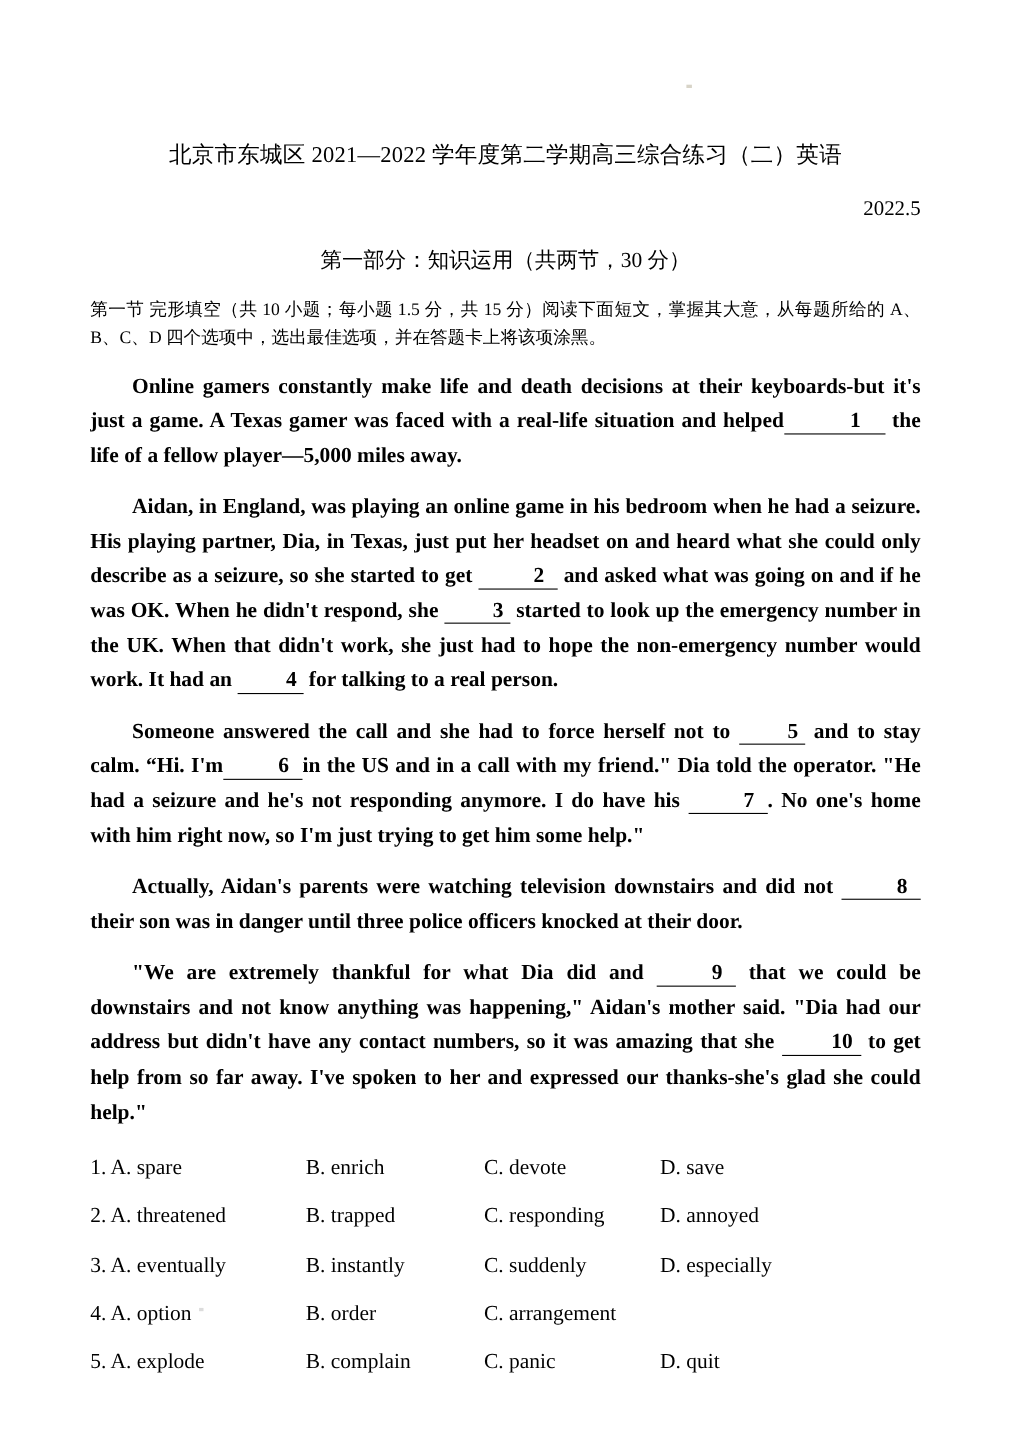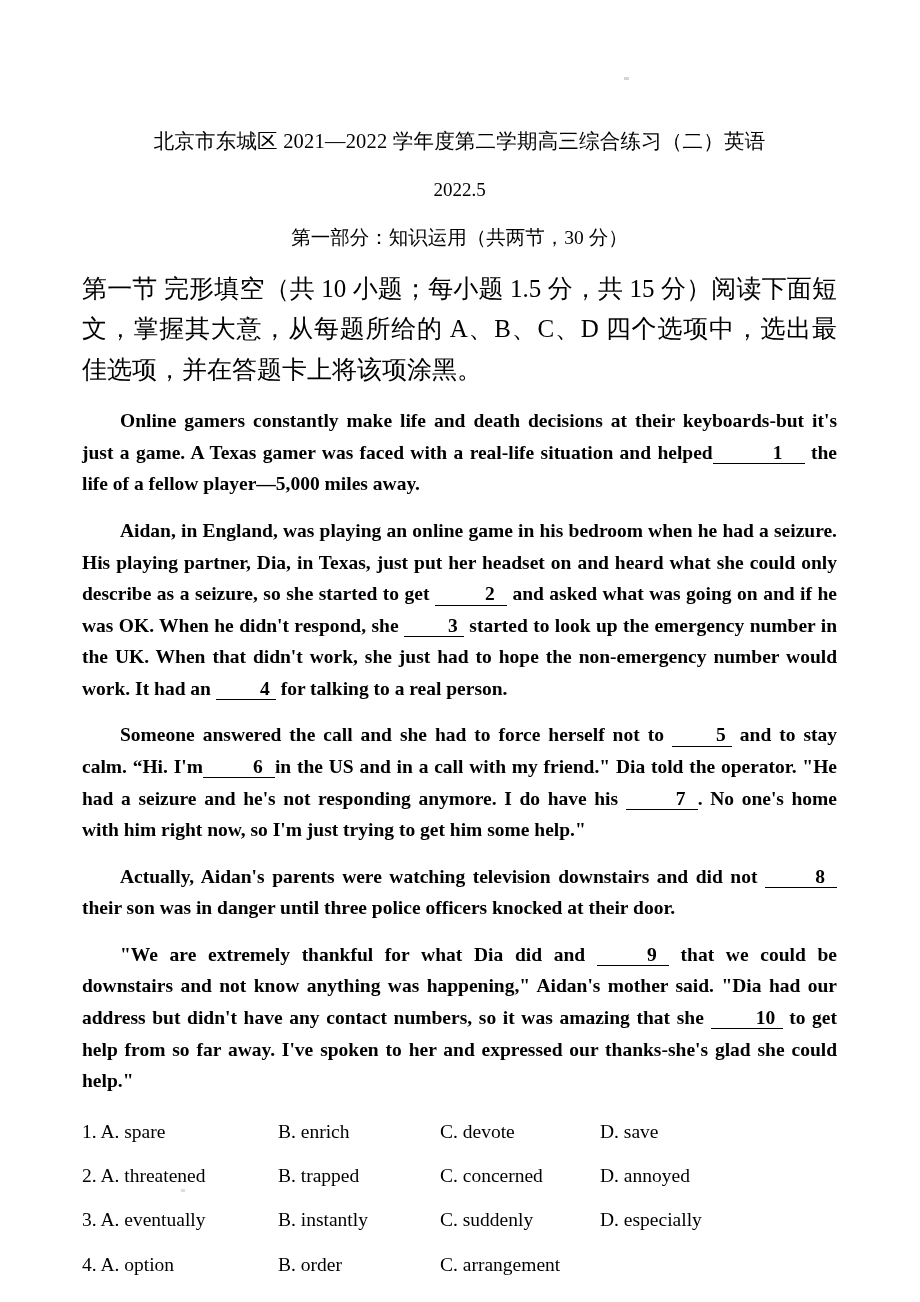--- a/index.html
+++ b/index.html
@@ -53,34 +53,34 @@
   .doc-title {
     margin-top: 128px;
     text-align: center;
     font-size: 20.5px;
     line-height: 1.35;
     letter-spacing: 0.2px;
     white-space: nowrap;
   }
   .doc-date {
     margin-top: 22px;
-    text-align: center;
+    text-align: right;
     font-size: 19px;
     line-height: 1.3;
   }
   .part-heading {
     margin-top: 23px;
     text-align: center;
     font-size: 19.5px;
     line-height: 1.3;
   }
 
   .section-instruction {
     margin-top: 18px;
-    font-size: 25px;
+    font-size: 16px;
     line-height: 1.62;
     text-align: justify;
     text-justify: inter-word;
   }
 
   p.para {
     margin: 0;
     padding-top: 15px;
     font-size: 19.5px;
     line-height: 1.62;
@@ -148,21 +148,21 @@
       <div class="option-row">
         <div class="opt-a">1. A. spare</div>
         <div class="opt-b">B. enrich</div>
         <div class="opt-c">C. devote</div>
         <div class="opt-d">D. save</div>
       </div>
 
       <div class="option-row">
         <div class="opt-a">2. A. threatened</div>
         <div class="opt-b">B. trapped</div>
-        <div class="opt-c">C. concerned</div>
+        <div class="opt-c">C. responding</div>
         <div class="opt-d">D. annoyed</div>
       </div>
 
       <div class="option-row">
         <div class="opt-a">3. A. eventually</div>
         <div class="opt-b">B. instantly</div>
         <div class="opt-c">C. suddenly</div>
         <div class="opt-d">D. especially</div>
       </div>
 

